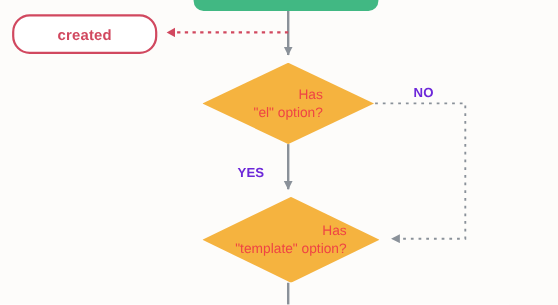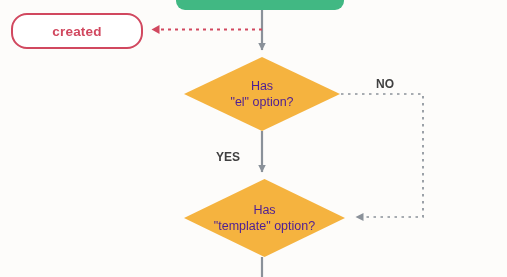--- a/index.html
+++ b/index.html
@@ -67,44 +67,44 @@
     position: absolute;
     left: 0;
     top: 0;
     width: 100%;
     height: 100%;
     background: #f5b33f;
     clip-path: polygon(50% 0%, 100% 50%, 50% 100%, 0% 50%);
   }
   .diamond-label {
     position: relative;
-    color: #4c1d95;
+    color: #ef4444;
     font-size: 12.5px;
     line-height: 16px;
-    text-align: center;
+    text-align: right;
     white-space: pre-line;
     z-index: 2;
   }
   #diamond-el {
     left: 184px;
     top: 57px;
     width: 156px;
     height: 74px;
   }
   #diamond-template {
     left: 184px;
     top: 179px;
     width: 161px;
     height: 78px;
   }
 
   
   .edge-label {
     position: absolute;
-    color: #404040;
+    color: #6d28d9;
     font-size: 12px;
     font-weight: bold;
     line-height: 17px;
     white-space: pre-line;
   }
   #label-no  { left: 376px; top: 76px; }
   #label-yes { left: 216px; top: 149px; }
   #label-note {
     left: 368px;
     top: 126px;

